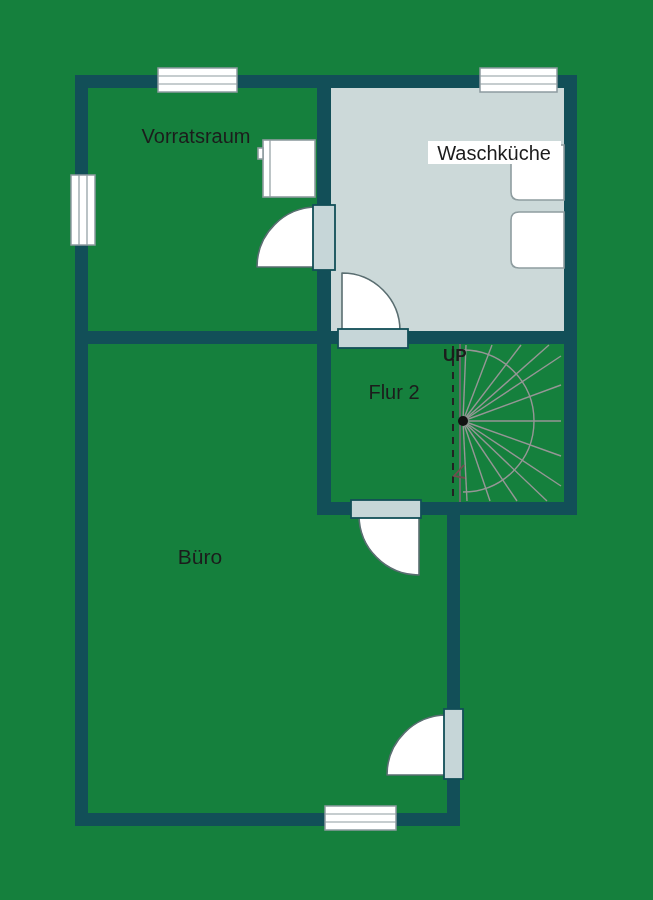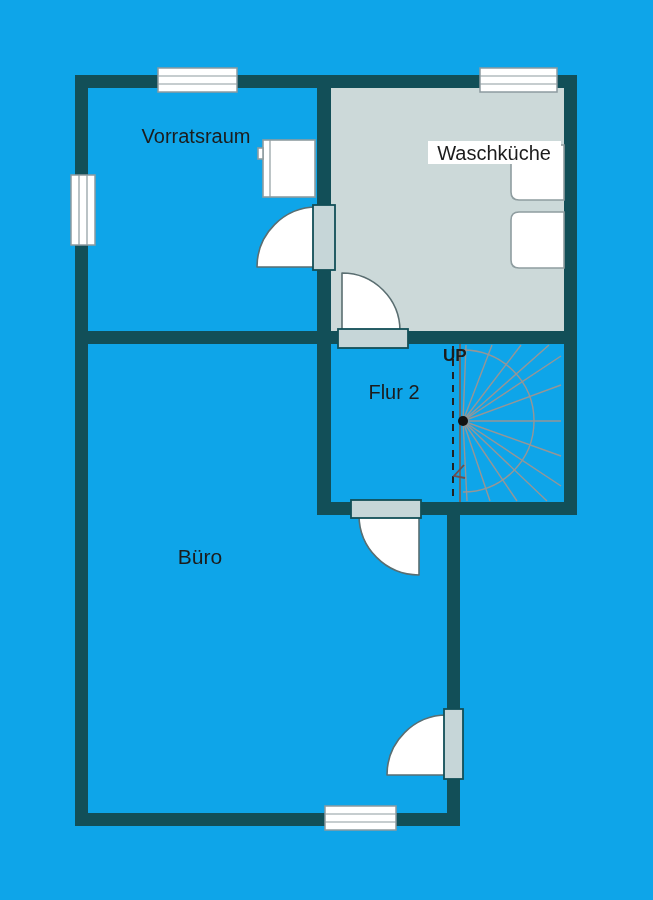--- a/index.html
+++ b/index.html
@@ -7,21 +7,21 @@
     padding:0;
     background:#ffffff;
     width:653px;
     height:900px;
     font-family:"Liberation Sans", sans-serif;
   }
   .stage{
     position:relative;
     width:653px;
     height:900px;
-    background:#0ea5e9;
+    background:#15803d;
     overflow:hidden;
   }
   svg{display:block;}
   .wall      { fill:var(--wall,#124f58); }
   .room-teal { fill:var(--room_fill,#ccd9d9); }
   .window-glass { fill:#ffffff; stroke:var(--window_frame,#8d9ba0); stroke-width:1.5; }
   .window-line  { stroke:var(--window_frame,#8d9ba0); stroke-width:1.2; fill:none; }
   .door-swing { fill:#ffffff; stroke:var(--swing_stroke,#5a6e71); stroke-width:1.6; stroke-linejoin:round; }
   .door-leaf  { fill:var(--door_leaf,#c6d6d8); stroke:var(--wall,#124f58); stroke-width:1.8; }
   .fixture    { fill:#ffffff; stroke:var(--fixture_border,#8f9da0); stroke-width:1.6; }

